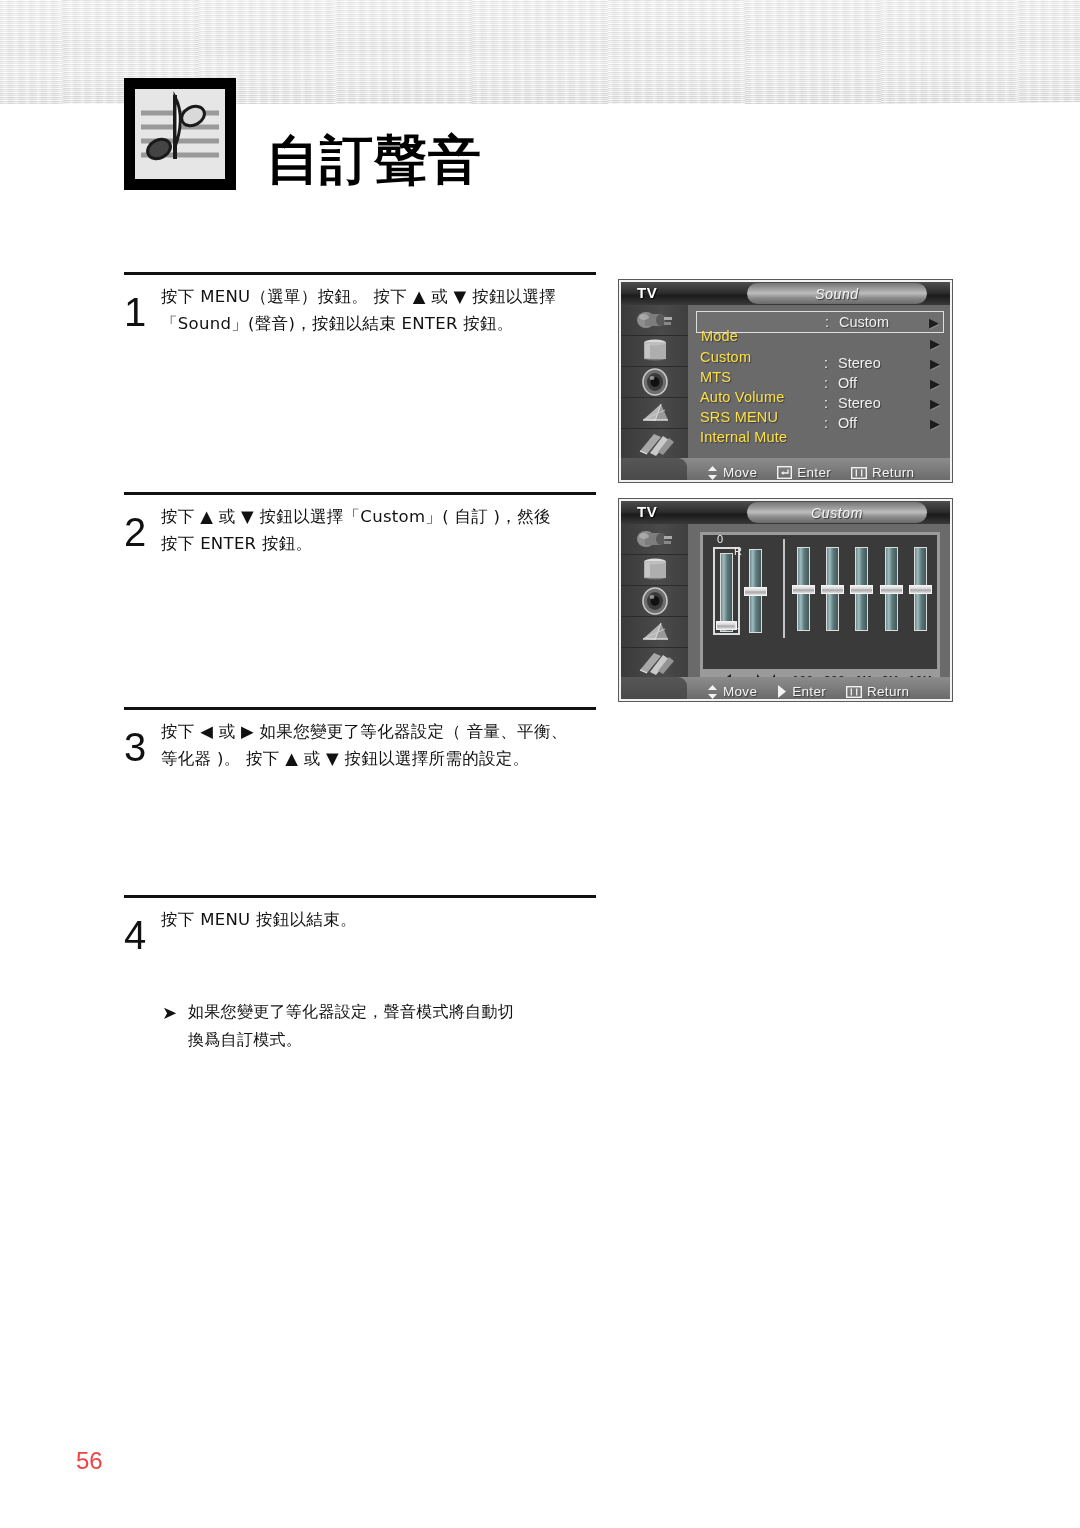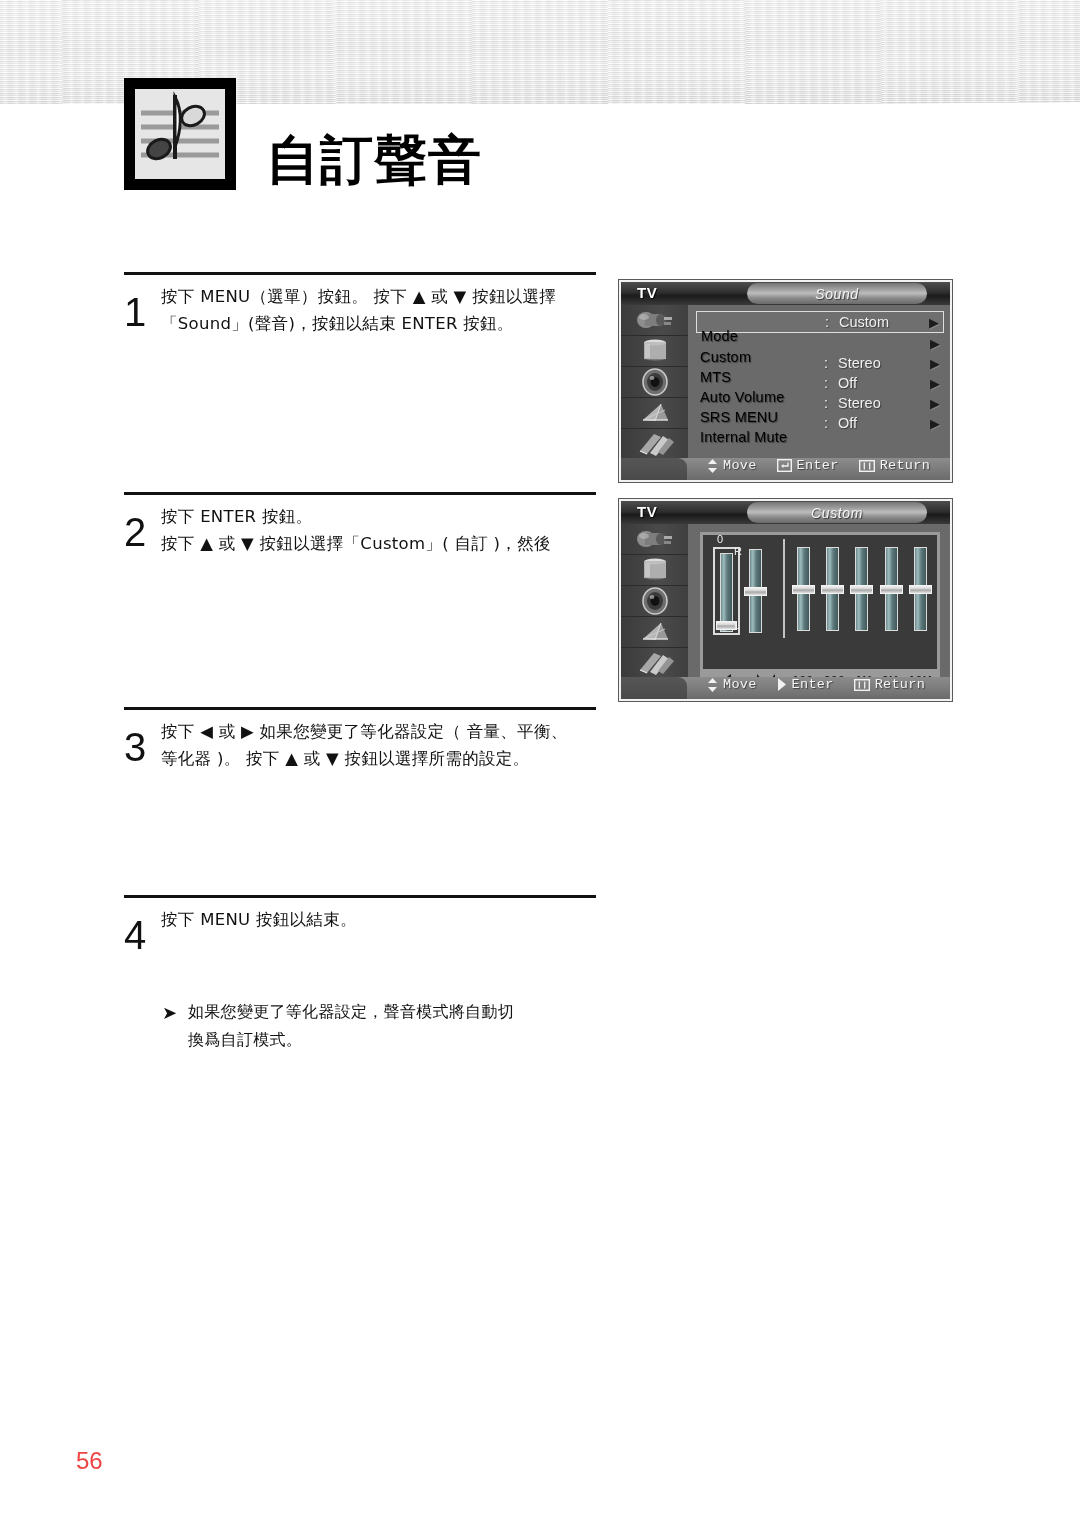--- a/index.html
+++ b/index.html
@@ -142,42 +142,42 @@
   .menu-row {
     position:relative; height:20px; display:flex; align-items:center;
     padding:0 4px;
   }
   .menu-row.sel {
     border:1px solid #dedede;
     background:#6f6f6f;
     height:22px;
   }
   .menu-row .m-label {
-    color:#000000; font-size:14.5px; letter-spacing:0.2px;
+    color:#fde047; font-size:14.5px; letter-spacing:0.2px;
     text-shadow:1px 1px 1px rgba(0,0,0,0.45);
     width:124px; flex:0 0 124px;margin-top:28px;
   }
   .menu-row .m-colon {
     color:#f0f0f0; font-size:14.5px; width:14px; flex:0 0 14px;
     text-shadow:1px 1px 1px rgba(0,0,0,0.45);
   }
   .menu-row .m-value {
     color:#f0f0f0; font-size:14.5px; flex:1 1 auto;
     text-shadow:1px 1px 1px rgba(0,0,0,0.45);
   }
   .menu-row .m-arrow {
     color:#1c1c1c; font-size:13px; flex:0 0 18px; text-align:right;
     text-shadow:1px 1px 0 rgba(255,255,255,0.18);
   }
 
   
   .osd-bottom {
     position:absolute; left:0; bottom:0; width:100%; height:22px;
     background:linear-gradient(to bottom,#8c8c8c 0%,#7c7c7c 50%,#6b6b6b 100%);
-    display:flex; align-items:flex-start;font-family:Liberation Mono, monospace;
+    display:flex; align-items:flex-end;
   }
   .osd-bottom .notch{
     width:66px; height:100%;
     background:linear-gradient(to bottom,#565656 0%,#4a4a4a 100%);
     border-top-right-radius:9px;
   }
   .hint { display:flex; align-items:center; color:#f4f4f4;
     font-size:13.5px; margin-left:20px; letter-spacing:0.3px;
     text-shadow:1px 1px 1px rgba(0,0,0,0.5); }
   .hint .g { margin-right:5px; display:inline-flex; align-items:center; }
@@ -304,22 +304,22 @@
       <div>「Sound」(聲音)，按鈕以結束 ENTER 按鈕。</div>
     </div>
   </div>
 </div>
 
 <div class="step" id="step2">
   <div class="rule"></div>
   <div class="body">
     <div class="num">2</div>
     <div class="txt">
+      <div>按下 ▲ 或 ▼ 按鈕以選擇「Custom」( 自訂 )，然後</div>
       <div>按下 ENTER 按鈕。</div>
-      <div>按下 ▲ 或 ▼ 按鈕以選擇「Custom」( 自訂 )，然後</div>
     </div>
   </div>
 </div>
 
 <div class="step" id="step3">
   <div class="rule"></div>
   <div class="body">
     <div class="num">3</div>
     <div class="txt">
       <div>按下 ◀ 或 ▶ 如果您變更了等化器設定（ 音量、平衡、</div>

